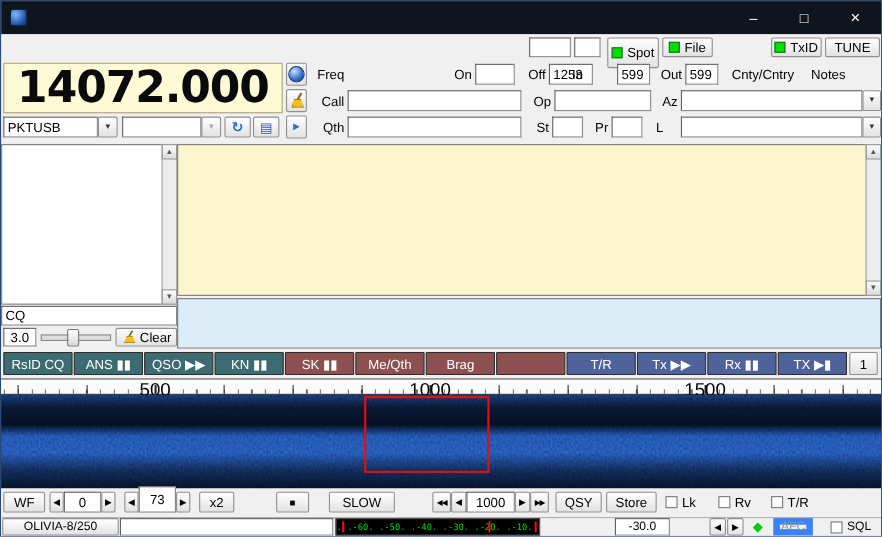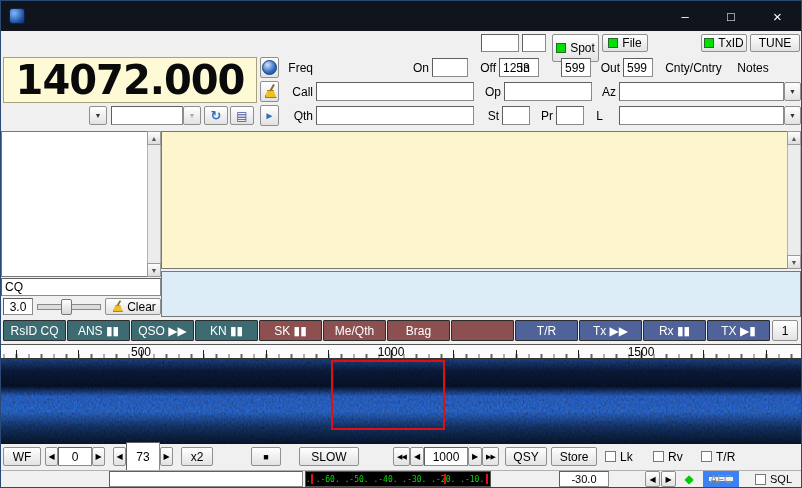--- a/index.html
+++ b/index.html
@@ -28,21 +28,21 @@
   .mbtn.maroon{background:#8c5051}
   .mbtn.blue{background:#4f629a}
   .sbtrack{background:#ececec;border:1px solid #b3b3b3}
   .sbbtn{display:flex;align-items:center;justify-content:center;font-size:7px;color:#555;background:linear-gradient(#fdfdfd,#dcdcdc);border:1px solid #9a9a9a}
   .pane-rx{background:#fcf5cd;border:1px solid #777}
   .pane-tx{background:#dcedf7;border:1px solid #777}
   .browser{background:#fff;border:1px solid #777}
   .ruler{background:#fbfbfb;border-top:1px solid #555;border-bottom:1px solid #333}
   .ticks-minor{position:absolute;left:0;right:0;bottom:0;height:4px;background:repeating-linear-gradient(90deg,#666 0 1px,transparent 1px 12.5px);background-position-x:2.5px}
   .ticks-major{position:absolute;left:0;right:0;bottom:0;height:8px;background:repeating-linear-gradient(90deg,#222 0 1px,transparent 1px 62.5px);background-position-x:15px}
-  .ruler-label{position:absolute;top:0;transform:translateX(-50%);font-size:12px;color:#000}
+  .ruler-label{position:absolute;top:0;transform:translateX(-50%);font-size:17px;color:#000}
   .wf{background:#04060d;overflow:hidden}
   .wf-bands{position:absolute;left:0;top:0;width:100%;height:100%;background:linear-gradient(180deg,rgba(2,4,16,.38) 0%,rgba(2,4,16,.78) 14%,rgba(0,2,10,.85) 32%,rgba(26,50,155,.16) 44%,rgba(34,64,175,.10) 62%,rgba(2,6,20,.55) 80%,rgba(0,2,8,.82) 100%)}
   .wf-cursor{position:absolute;border:2px solid #dd1111;background:transparent}
   .chk{display:flex;align-items:center;gap:4px;font-size:12px;color:#000}
   .chk .box{width:9px;height:9px;background:#fefefe;border:1px solid #777;flex:0 0 auto}
   .meter{background:#000;color:#00dd00;font-family:"DejaVu Sans Mono",monospace;font-size:8px;display:flex;align-items:center;overflow:hidden;position:relative;border:1px solid #555}
   .redbar{position:absolute;top:2px;width:2px;height:10px;background:#e01010}
   .slider-track{position:absolute;top:5px;left:0;right:0;height:4px;background:#dcdcdc;border:1px solid #8a8a8a}
   .slider-handle{position:absolute;top:0;width:9px;height:14px;background:linear-gradient(#fff,#d8d8d8);border:1px solid #777;border-radius:2px}
   .statusbar{background:#f0f0f0;border-top:1px solid #b0b0b0}
@@ -103,20 +103,21 @@
   <div class="abs lbl r" style="left:278px;top:81px;width:34px;height:19px">Call</div>
   <div class="abs field" style="left:315px;top:81px;width:158px;height:19px"></div>
   <div class="abs lbl r" style="left:478px;top:81px;width:22px;height:19px">Op</div>
   <div class="abs field" style="left:503px;top:81px;width:88px;height:19px"></div>
   <div class="abs lbl r" style="left:594px;top:81px;width:21px;height:19px">Az</div>
   <div class="abs field" style="left:618px;top:81px;width:165px;height:19px"></div>
   <div class="abs btn" style="left:783px;top:81px;width:17px;height:19px">
     <span style="font-size:7px;color:#333">▼</span>
   </div>
 
+  <div class="abs field" style="left:2px;top:105px;width:86px;height:19px">PKTUSB</div>
   <div class="abs btn" style="left:88px;top:105px;width:18px;height:19px">
     <span style="font-size:7px;color:#333">▼</span>
   </div>
   <div class="abs field" style="left:110px;top:105px;width:72px;height:19px"></div>
   <div class="abs btn" style="left:182px;top:105px;width:18px;height:19px">
     <span style="font-size:7px;color:#aaa">▼</span>
   </div>
   <div class="abs btn" style="left:203px;top:105px;width:24px;height:19px">
     <span style="color:#2f6cc4;font-size:13px;font-weight:bold">↻</span>
   </div>
@@ -192,21 +193,21 @@
     <span class="wf-bands"></span>
     <span class="wf-cursor" style="left:330px;top:1px;width:110px;height:66px"></span>
   </div>
 
   <div class="abs" style="left:0;top:443px;width:800px;height:26px;background:#f0f0f0"></div>
   <div class="abs btn" style="left:2px;top:446px;width:38px;height:19px">WF</div>
   <div class="abs btn" style="left:44px;top:446px;width:13px;height:19px;font-size:8px">◀</div>
   <div class="abs field" style="left:57px;top:446px;width:34px;height:19px;justify-content:center">0</div>
   <div class="abs btn" style="left:91px;top:446px;width:13px;height:19px;font-size:8px">▶</div>
   <div class="abs btn" style="left:112px;top:446px;width:13px;height:19px;font-size:8px">◀</div>
-  <div class="abs field" style="left:125px;top:441px;width:34px;height:30px;justify-content:center">73</div>
+  <div class="abs field" style="left:125px;top:441px;width:34px;height:24px;justify-content:center">73</div>
   <div class="abs btn" style="left:159px;top:446px;width:13px;height:19px;font-size:8px">▶</div>
   <div class="abs btn" style="left:180px;top:446px;width:32px;height:19px">x2</div>
   <div class="abs btn" style="left:250px;top:446px;width:30px;height:19px;font-size:9px">■</div>
   <div class="abs btn" style="left:298px;top:446px;width:60px;height:19px">SLOW</div>
   <div class="abs btn" style="left:392px;top:446px;width:17px;height:19px;font-size:7px;letter-spacing:-1px">◀◀</div>
   <div class="abs btn" style="left:409px;top:446px;width:14px;height:19px;font-size:8px">◀</div>
   <div class="abs field" style="left:423px;top:446px;width:44px;height:19px;justify-content:center">1000</div>
   <div class="abs btn" style="left:467px;top:446px;width:14px;height:19px;font-size:8px">▶</div>
   <div class="abs btn" style="left:481px;top:446px;width:17px;height:19px;font-size:7px;letter-spacing:-1px">▶▶</div>
   <div class="abs btn" style="left:504px;top:446px;width:42px;height:19px">QSY</div>
@@ -218,20 +219,21 @@
   <div class="abs chk" style="left:652px;top:446px;width:40px;height:19px">
     <span class="box"></span>
     <span>Rv</span>
   </div>
   <div class="abs chk" style="left:700px;top:446px;width:46px;height:19px">
     <span class="box"></span>
     <span>T/R</span>
   </div>
 
   <div class="abs statusbar" style="left:0;top:469px;width:800px;height:18px"></div>
+  <div class="abs btn" style="left:1px;top:470px;width:106px;height:16px;font-size:11px">OLIVIA-8/250</div>
   <div class="abs field" style="left:108px;top:470px;width:194px;height:16px"></div>
   <div class="abs meter" style="left:304px;top:470px;width:186px;height:16px">
     <span style="white-space:nowrap">. .-60. .-50. .-40. .-30. .-20. .-10. .</span>
     <span class="redbar" style="left:5px"></span>
     <span class="redbar" style="left:138px"></span>
     <span class="redbar" style="left:180px"></span>
   </div>
   <div class="abs field" style="left:558px;top:470px;width:50px;height:16px;justify-content:center;font-size:11px">-30.0</div>
   <div class="abs btn" style="left:644px;top:470px;width:15px;height:16px;font-size:8px">◀</div>
   <div class="abs btn" style="left:660px;top:470px;width:15px;height:16px;font-size:8px">▶</div>

